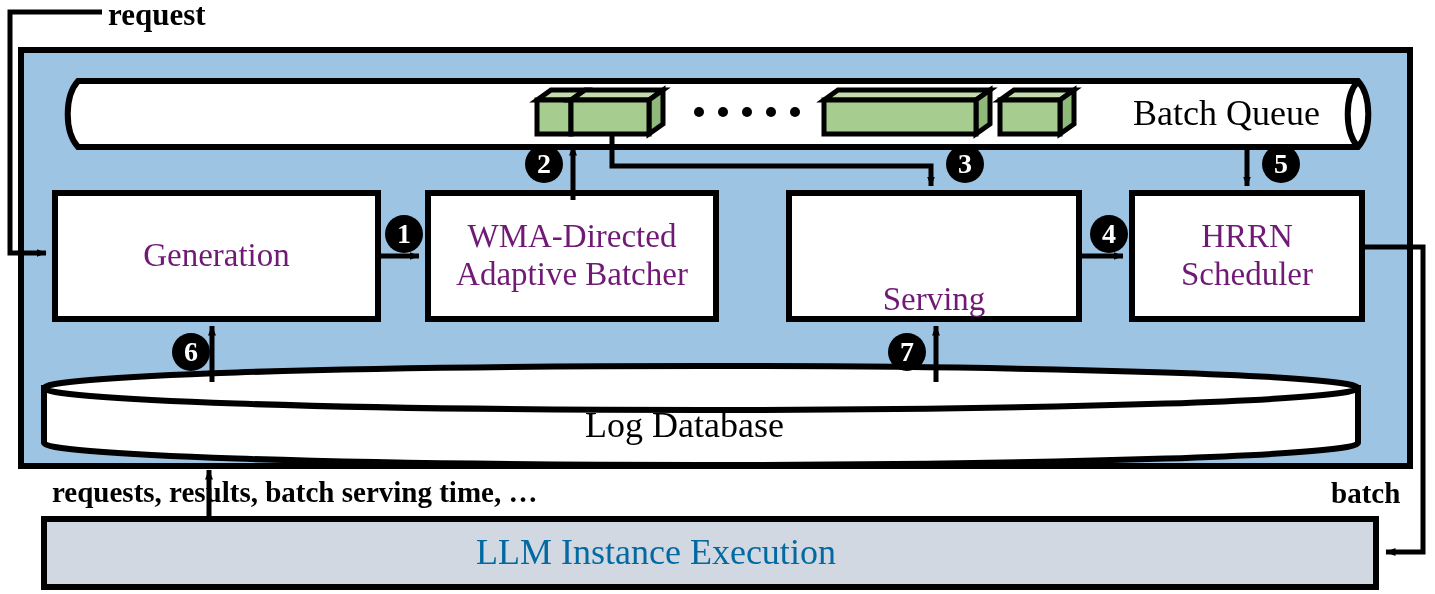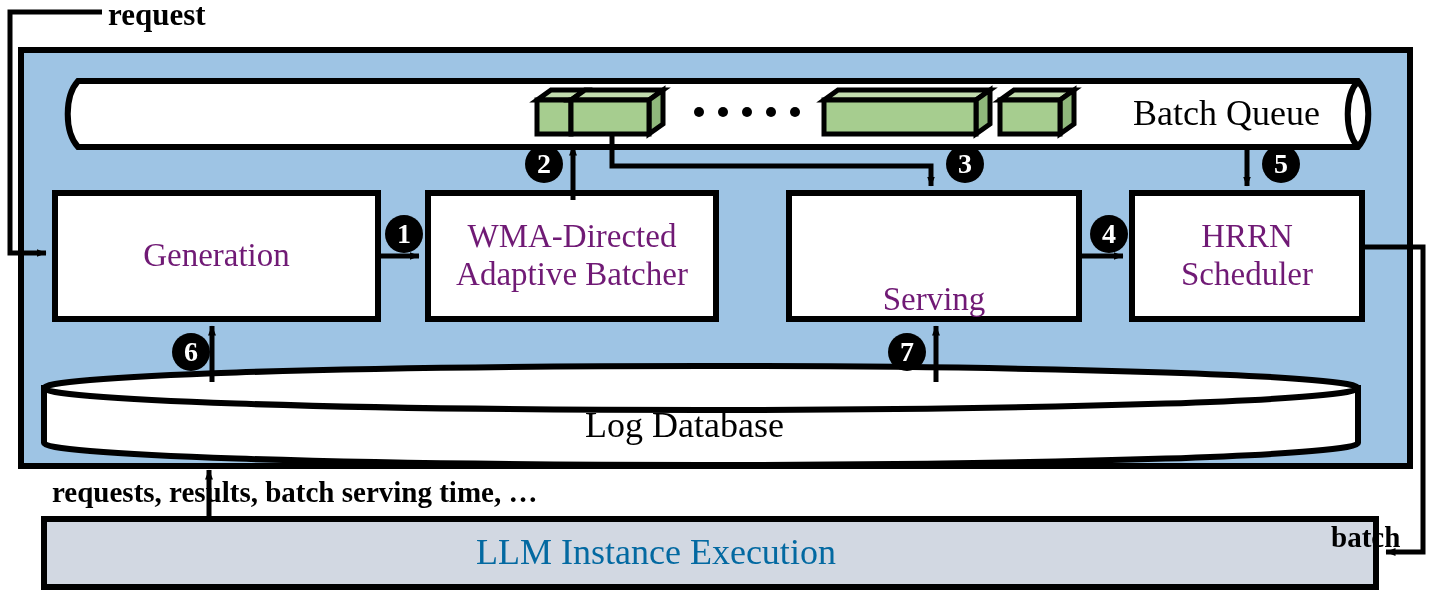--- a/index.html
+++ b/index.html
@@ -172,21 +172,21 @@
   </div>
 
   <div class="queue-text" style="left:1093px;top:92px;">Batch Queue</div>
 
   <div class="db-text" style="left:585px;top:404px;">Log Database</div>
 
   <div class="llm-text" style="left:476px;top:531px;">LLM Instance Execution</div>
 
   <div class="edge-text" style="left:108px;top:-3px;font-size:31px;">request</div>
 
-  <div class="edge-text" style="left:1331px;top:477px;font-size:29px;margin-top:44px;">batch</div>
+  <div class="edge-text" style="left:1331px;top:477px;font-size:29px;">batch</div>
 
   <div class="edge-text" style="left:52px;top:476px;font-size:29px;">requests, results, batch serving time, …</div>
 
   <div class="step" style="left:385px;top:215px;">1</div>
   <div class="step" style="left:525px;top:145px;">2</div>
   <div class="step" style="left:946px;top:145px;">3</div>
   <div class="step" style="left:1090px;top:215px;">4</div>
   <div class="step" style="left:1262px;top:145px;">5</div>
   <div class="step" style="left:172px;top:333px;">6</div>
   <div class="step" style="left:888px;top:333px;">7</div>

